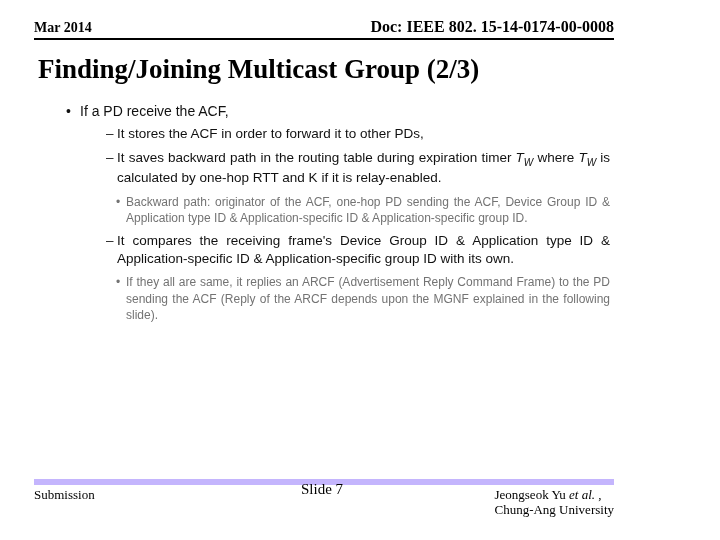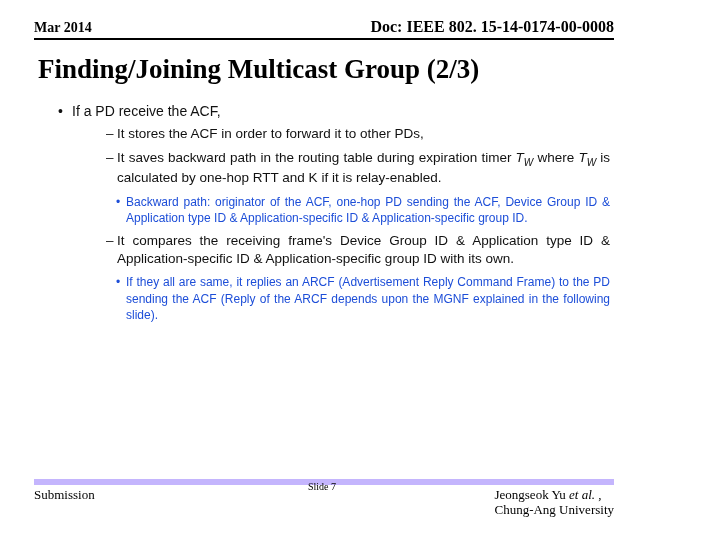--- a/index.html
+++ b/index.html
@@ -3,31 +3,31 @@
 <meta charset="utf-8">
 <style>
   * { margin: 0; padding: 0; box-sizing: border-box; }
   html, body { width: 720px; height: 540px; background: #fff; font-family: "Times New Roman", Times, serif; color: #000; }
   .page { width: 648px; height: 540px; position: relative; padding: 18px 34px 0 34px; }
   .topbar { display: flex; justify-content: space-between; align-items: flex-end; border-bottom: 2px solid #000; padding-bottom: 2px; }
   .topbar .left { font-size: 14px; font-weight: bold; }
   .topbar .right { font-size: 16px; font-weight: bold; }
   .title { font-size: 27px; font-weight: bold; margin-top: 14px; margin-bottom: 18px; padding: 0 4px; }
   .body { font-family: Arial, Helvetica, sans-serif; color: #111; padding: 0 4px; }
-  .lvl1 { font-size: 14px; margin-left: 20px; margin-bottom: 6px; }
+  .lvl1 { font-size: 14px; margin-left: 28px; margin-bottom: 6px; }
   .lvl1 .bul { display: inline-block; width: 14px; }
   .lvl2 { font-size: 13.5px; margin-left: 68px; text-indent: -11px; padding-left: 11px; text-align: justify; margin-bottom: 6px; line-height: 1.35; }
   .lvl2 .dash { display: inline-block; width: 11px; text-indent: 0; }
-  .lvl3 { font-size: 12px; color: #1d4ed8; margin-left: 78px; text-indent: -10px; padding-left: 10px; text-align: justify; margin-bottom: 6px; line-height: 1.35; }
+  .lvl3 { font-size: 12px; color: #737373; margin-left: 78px; text-indent: -10px; padding-left: 10px; text-align: justify; margin-bottom: 6px; line-height: 1.35; }
   .lvl3 .dot { display: inline-block; width: 10px; text-indent: 0; }
   .sub { font-style: italic; }
   .subsub { font-size: 10px; vertical-align: sub; font-style: italic; }
   .footer { position: absolute; left: 34px; right: 34px; bottom: 22px; }
   .footline { border-top: 6px solid #c4b5fd; display: flex; justify-content: space-between; align-items: flex-start; padding-top: 2px; font-size: 13px; }
-  .footcenter { position: absolute; left: 0; right: 4px; text-align: center; font-size: 10px; top: 2px; }
+  .footcenter { position: absolute; left: 0; right: 4px; text-align: center; font-size: 15px; top: 2px; }
   .footright { line-height: 1.2; font-family: Liberation Serif, serif; }
   .etal { font-style: italic; }
 </style>
 </head>
 <body>
 
 <div class="page">
 
   <div class="topbar">
     <div class="left">Mar 2014</div>

